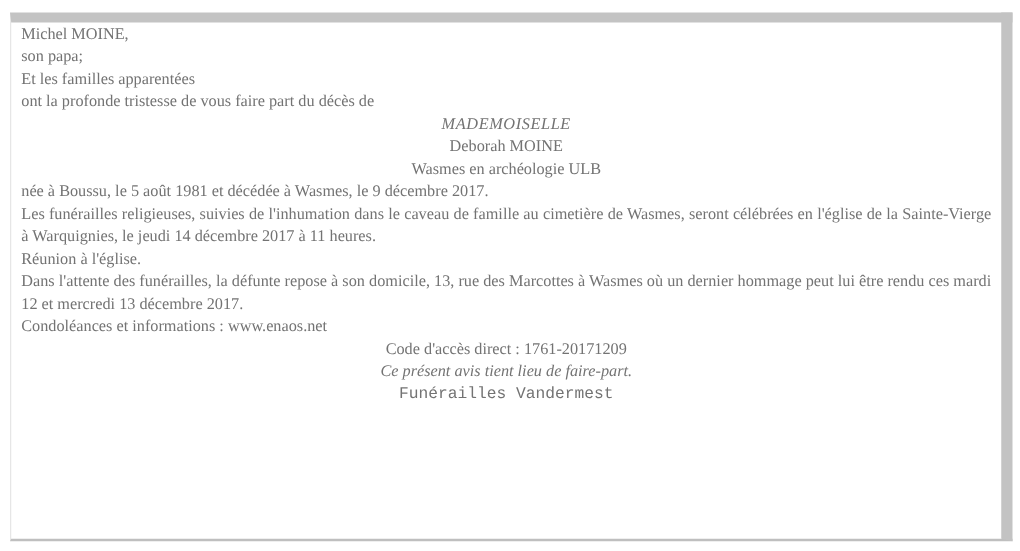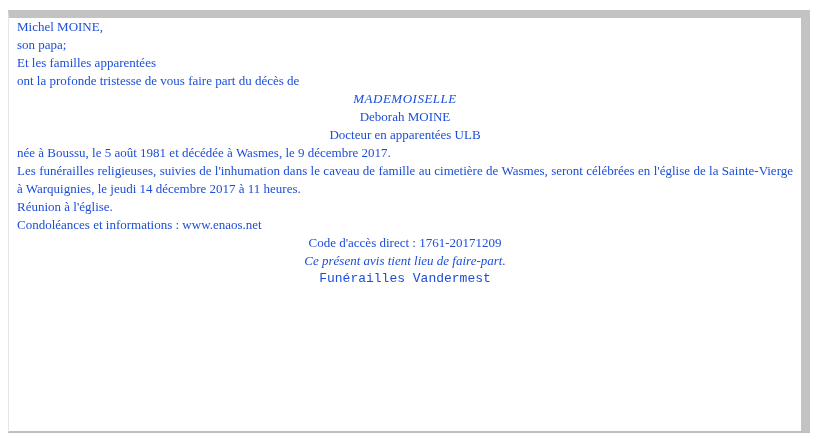--- a/index.html
+++ b/index.html
@@ -21,21 +21,21 @@
       background: #ffffff;
       border-top: 8px solid #c3c3c3;
       border-right: 9px solid #c3c3c3;
       border-left: 1px solid #e6e6e6;
       border-bottom: 2px solid #bfbfbf;
       padding: 0 8px 0 8px;
       overflow: hidden;
     }
     .card p {
       margin: 0;
-      color: #1d4ed8;
+      color: #737373;
       font-size: 13px;
       line-height: 18px;
       font-weight: normal;
     }
     .declarant      { margin: 9px 0 0 3px; }
     .relation       { margin: 0; text-align: left; }
     .families       { margin: 0; }
     .announcement   { margin: 1px 0 0 11px; font-size: 14px; line-height: 19px; }
     .honorific      { margin: 6px 0 0 0; text-align: center; font-size: 12px; line-height: 15px; letter-spacing: 0.5px; font-style: italic; }
     .deceased-name  { margin: 4px 0 0 0; text-align: center; font-size: 27px; line-height: 33px; font-weight: bold; color: #70727a; }
@@ -52,21 +52,22 @@
 </head>
 <body>
 
 <div class="card">
   <p class="declarant">Michel MOINE,</p>
   <p class="relation">son papa;</p>
   <p class="families">Et les familles apparentées</p>
   <p class="announcement">ont la profonde tristesse de vous faire part du décès de</p>
   <p class="honorific">MADEMOISELLE</p>
   <p class="deceased-name">Deborah MOINE</p>
-  <p class="deceased-title">Docteur en apparentées ULB</p>
+  <p class="deceased-title">Wasmes en archéologie ULB</p>
   <p class="life-dates">née à Boussu, le 5 août 1981 et décédée à Wasmes, le 9 décembre 2017.</p>
   <p class="funeral">Les funérailles religieuses, suivies de l'inhumation dans le caveau de famille au cimetière de Wasmes, seront célébrées en l'église de la Sainte-Vierge à Warquignies, le jeudi 14 décembre 2017 à 11 heures.</p>
   <p class="meeting">Réunion à l'église.</p>
+  <p class="repose">Dans l'attente des funérailles, la défunte repose à son domicile, 13, rue des Marcottes à Wasmes où un dernier hommage peut lui être rendu ces mardi 12 et mercredi 13 décembre 2017.</p>
   <p class="condolences">Condoléances et informations : www.enaos.net</p>
   <p class="access-code">Code d'accès direct : 1761-20171209</p>
   <p class="closing">Ce présent avis tient lieu de faire-part.</p>
   <p class="funeral-home">Funérailles Vandermest</p>
 </div>
 
 </body></html>

